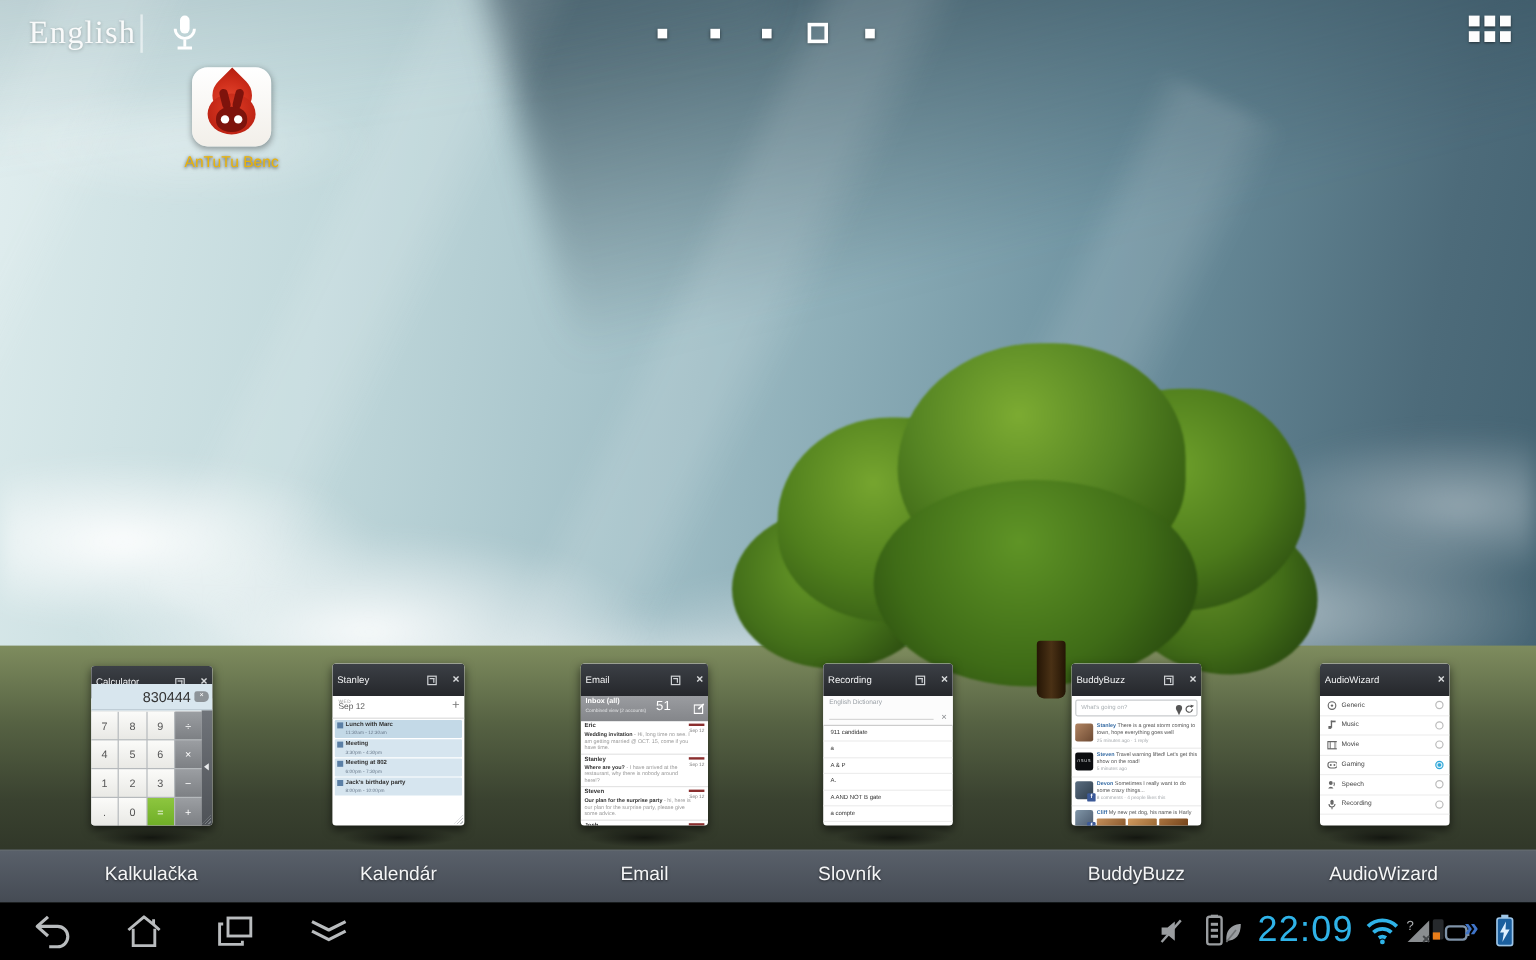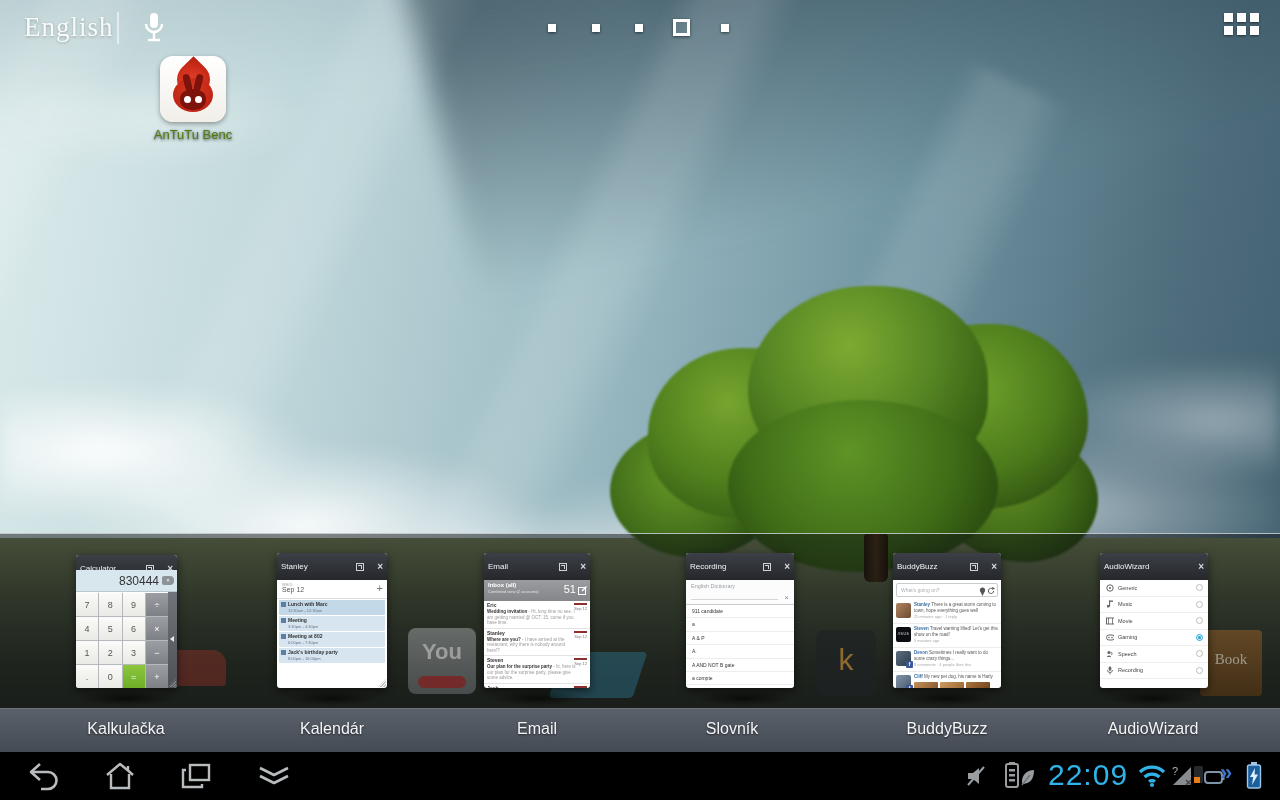--- a/index.html
+++ b/index.html
@@ -68,21 +68,21 @@
     background:radial-gradient(circle at 55% 65%, #e8472f 0%, #cd2d1a 60%, #b31f10 100%);
     border-radius:0 50% 50% 50%; transform:rotate(45deg); }
   .flame2 { position:absolute; left:13px; top:22px; width:40px; height:34px; border-radius:50%;
     background:radial-gradient(circle at 50% 40%, #dd3b24 0%, #c02515 70%, #aa1d0e 100%); }
   .bunny-head { position:absolute; left:20px; top:33px; width:26px; height:21px; background:#7e130c; border-radius:46%; }
   .ear { position:absolute; top:18px; width:7px; height:17px; background:#7e130c; border-radius:4px; }
   .ear.l { left:24px; transform:rotate(-14deg); }
   .ear.r { left:35px; transform:rotate(14deg); }
   .eye { position:absolute; top:40px; width:7px; height:7px; background:#fff; border-radius:50%; }
   .eye.l { left:24px; } .eye.r { left:35px; }
-  .desk-label { margin-top:5px; font-size:13px; color:#4d7c0f; text-shadow:0 1px 3px rgba(0,0,0,.8); white-space:nowrap; }
+  .desk-label { margin-top:5px; font-size:13px; color:#eab308; text-shadow:0 1px 3px rgba(0,0,0,.8); white-space:nowrap; }
 
   
   .panel-shade { position:absolute; left:0; top:533px; width:1280px; height:175px;
     background:linear-gradient(to bottom, rgba(14,17,20,.5), rgba(12,14,17,.62));
     border-top:1px solid rgba(232,238,240,.75); }
   .bg-ico { position:absolute; border-radius:8px; }
   .bg-youtube { left:408px; top:94px; width:68px; height:66px; background:linear-gradient(#9a9da0,#6e7174); opacity:.55;
     color:#fff; font-weight:bold; font-size:22px; text-align:center; line-height:48px; }
   .bg-youtube i { position:absolute; left:10px; bottom:6px; width:48px; height:12px; background:#b33; border-radius:6px; }
   .bg-arrow { left:556px; top:118px; width:84px; height:46px; background:#2e7d9e; opacity:.4; transform:skewX(-18deg); border-radius:4px; }
@@ -129,21 +129,21 @@
   .cal-ev { margin:1px 2px 0 2px; background:#d6e5ef; border-radius:1px; padding:1px 2px 1px 9px; position:relative; height:15px; }
   .cal-ev.first { background:#c3d9e7; }
   .cal-ev::before { content:""; position:absolute; left:2px; top:2px; width:5px; height:5px; background:#5b7fa5; }
   .cal-ev .et { font-size:5px; font-weight:bold; color:#333; line-height:6px; white-space:nowrap; overflow:hidden; }
   .cal-ev .em { font-size:4px; color:#68788a; line-height:6px; margin-top:1px; }
 
   
   .em-head { height:21px; background:linear-gradient(#9a9ca0,#84868a); position:relative; padding:2px 4px; }
   .em-folder { font-size:6px; font-weight:bold; color:#fff; line-height:7px; }
   .em-sub { font-size:4px; color:#e3e4e6; line-height:6px; }
-  .em-count { position:absolute; right:14px; top:3px; font-size:11px; color:#fff; }
+  .em-count { position:absolute; right:31px; top:3px; font-size:11px; color:#fff; }
   .em-compose { position:absolute; right:3px; top:6px; }
   .em-row { position:relative; padding:1px 3px 2px 3px; border-bottom:1px solid #e4e4e4; }
   .em-from { font-size:5px; font-weight:bold; color:#333; line-height:6px; }
   .em-date { position:absolute; right:3px; top:2px; font-size:4px; color:#777; border-top:2px solid #8b2f2f; padding-top:1px; }
   .em-snip { font-size:4.5px; color:#999; line-height:5.5px; margin-top:1px; width:92%; }
   .em-snip b { color:#333; }
 
   
   .dic-head { height:25px; border-bottom:1px solid #ccc; position:relative; padding:3px 4px 0 5px; background:#fcfcfc; }
   .dic-name { font-size:5.5px; color:#9aa0a6; }
@@ -250,27 +250,20 @@
         <div class="flame2"></div>
       <div class="ear l"></div>
         <div class="ear r"></div>
       <div class="bunny-head"></div>
       <div class="eye l"></div>
         <div class="eye r"></div>
     </div>
     <div class="desk-label">AnTuTu Benc</div>
   </div>
 
-  <div class="panel-shade">
-    <div class="bg-ico bg-car"></div>
-    <div class="bg-ico bg-youtube">You<i></i></div>
-    <div class="bg-ico bg-arrow"></div>
-    <div class="bg-ico bg-kindle">k</div>
-    <div class="bg-ico bg-book">Book</div>
-  </div>
 
   <div class="thumb-shadow" style="left:78px"></div>
   <div class="thumb-shadow" style="left:284px"></div>
   <div class="thumb-shadow" style="left:489px"></div>
   <div class="thumb-shadow" style="left:696px"></div>
   <div class="thumb-shadow" style="left:899px"></div>
   <div class="thumb-shadow" style="left:1105px"></div>
 
   <div class="miniwin" style="left:76px; width:101px; top:555px; height:133px">
     <div class="win-title">
@@ -509,21 +502,21 @@
         </span>
       <span class="aw-label">Recording</span>
       <span class="aw-radio"></span>
     </div>
   </div>
 
   <div class="labelbar">
     <div class="app-label" style="left:126px">Kalkulačka</div>
     <div class="app-label" style="left:332px">Kalendár</div>
     <div class="app-label" style="left:537px">Email</div>
-    <div class="app-label" style="left:732px">Slovník</div>
+    <div class="app-label" style="left:708px">Slovník</div>
     <div class="app-label" style="left:947px">BuddyBuzz</div>
     <div class="app-label" style="left:1153px">AudioWizard</div>
   </div>
 
   <div class="navbar">
     <div class="nav-btn" style="left:22px">
       <svg width="34" height="30" viewBox="0 0 34 30">
         <path d="M13 3 L4 11 L13 19" fill="none" stroke="#b9bcbe" stroke-width="2.6" stroke-linejoin="round"></path>
         <path d="M4 11 H21 A8.5 8.5 0 0 1 21 28 H14" fill="none" stroke="#b9bcbe" stroke-width="2.6"></path>
       </svg>

